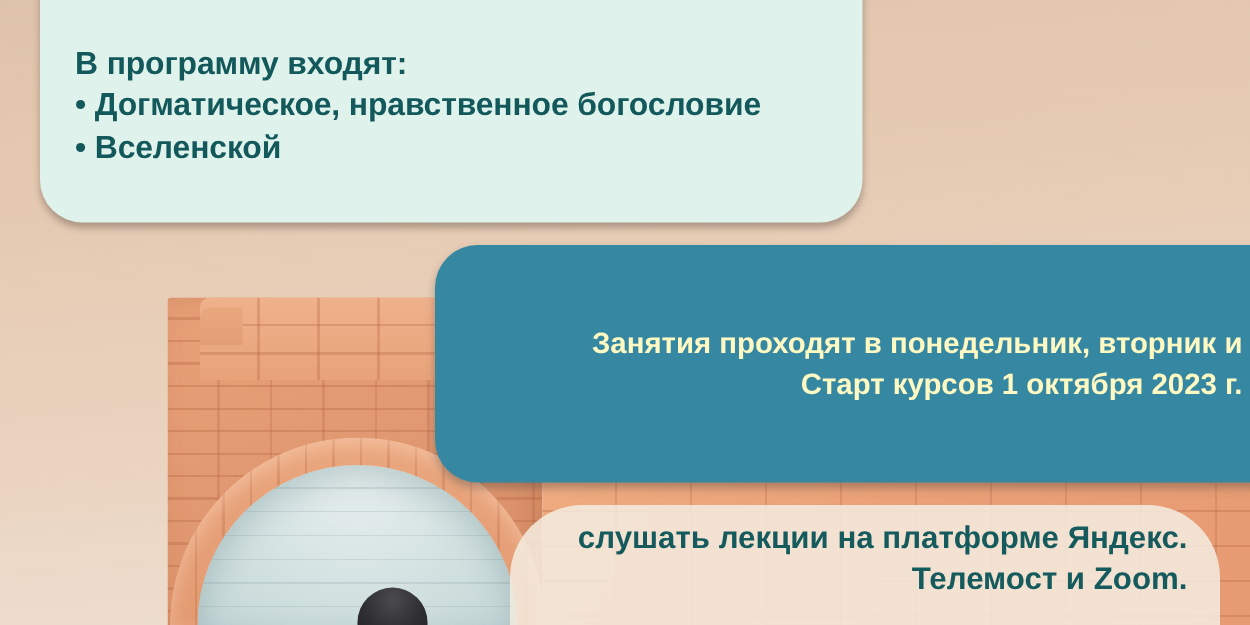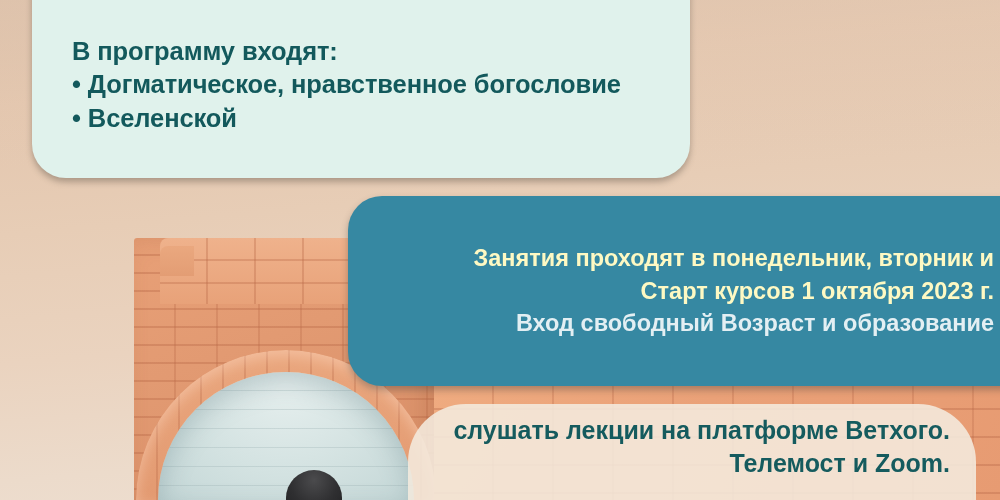--- a/index.html
+++ b/index.html
@@ -1,21 +1,21 @@
 <!DOCTYPE html>
 <html lang="ru"><head>
 <meta charset="utf-8">
 <title>Объявление о курсах</title>
 <style>
   html, body {
     margin: 0;
     padding: 0;
     background: #ffffff;
   }
-  * { box-sizing: border-box; padding-left: 12px; }
+  * { box-sizing: border-box; }
 
   #poster {
     position: relative;
     width: 1000px;
     height: 500px;
     overflow: hidden;
     font-family: "Liberation Sans", "DejaVu Sans", sans-serif;
     background: linear-gradient(175deg, #d9bda6 0%, #e3c6ae 18%, #e7cdb6 40%, #ead3bf 62%, #ecdbcb 82%, #eee0d3 100%);
   }
 
@@ -249,21 +249,20 @@
 
   <div id="card-program" class="card">
     <div class="line">В программу входят:</div>
     <div class="line">• Догматическое, нравственное богословие</div>
     <div class="line">• Вселенской</div>
   </div>
 
   <div id="card-schedule" class="card">
     <div class="line">Занятия проходят в понедельник, вторник и</div>
     <div class="line">Старт курсов 1 октября 2023 г.</div>
-    <div class="line soft">Вход свободный Возраст и образование</div>
   </div>
 
   <div id="card-remote" class="card">
-    <div class="line">слушать лекции на платформе Ветхого.</div>
+    <div class="line">слушать лекции на платформе Яндекс.</div>
     <div class="line">Телемост и Zoom.</div>
   </div>
 
 </div>
 
 </body></html>

